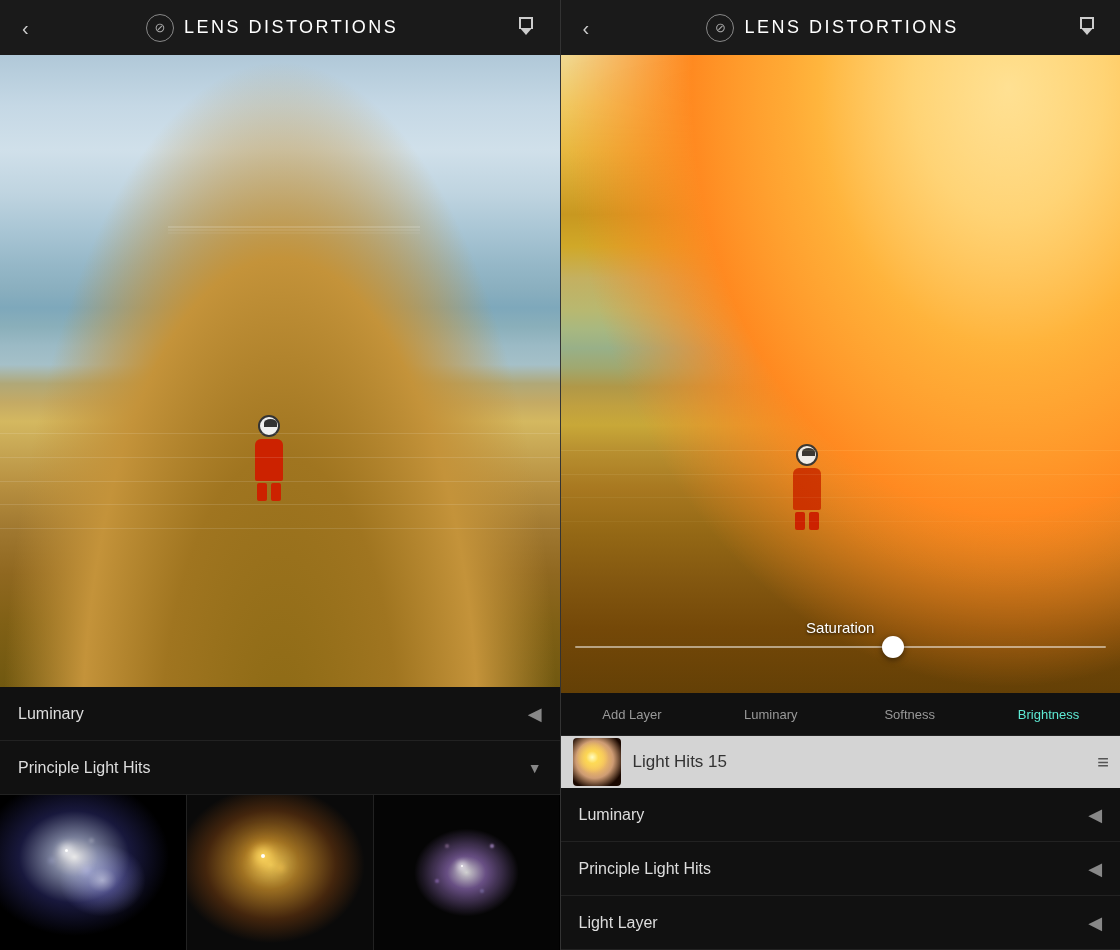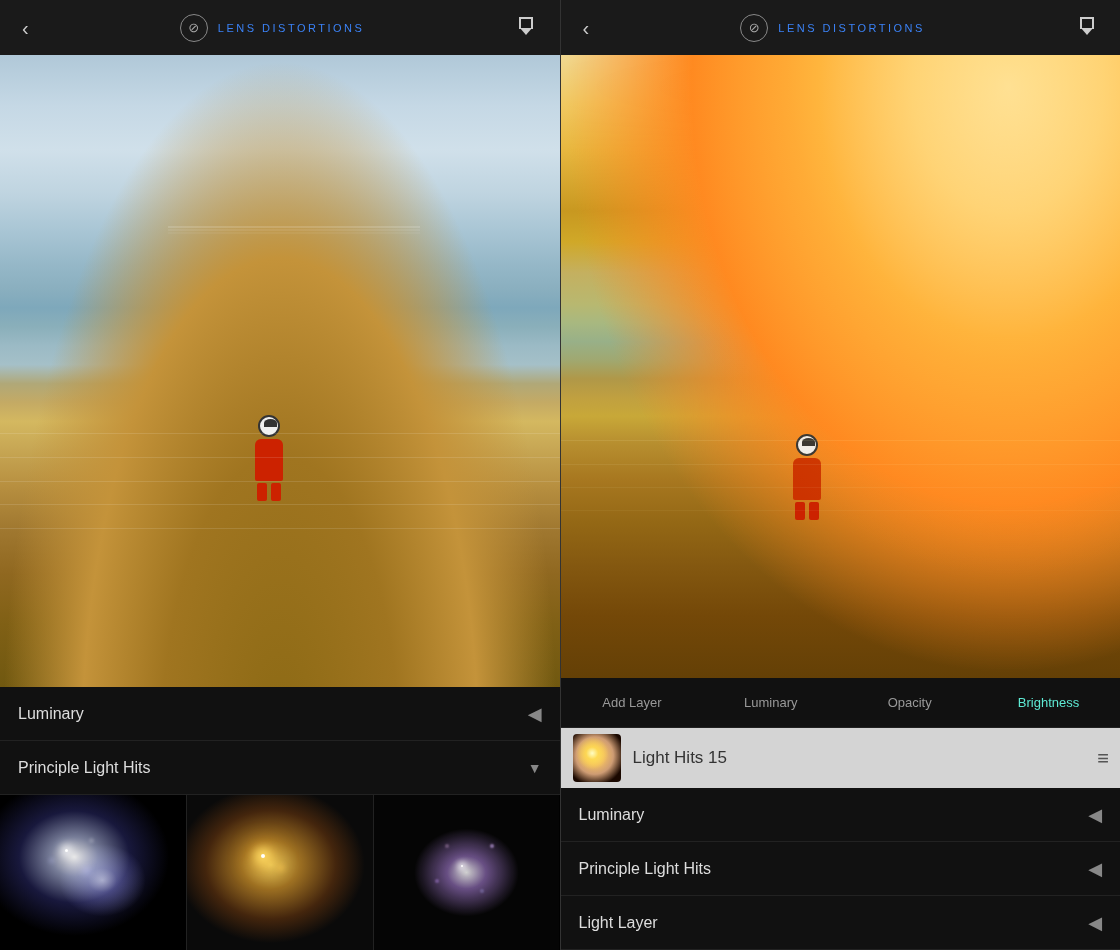--- a/index.html
+++ b/index.html
@@ -31,22 +31,22 @@
       justify-content: space-between;
       padding: 0 18px;
       flex-shrink: 0;
     }
     .header-center {
       display: flex;
       align-items: center;
       gap: 10px;
     }
     .header-title {
-      color: #3b82f6;
-      font-size: 11px;
+      color: #ffffff;
+      font-size: 18px;
       letter-spacing: 2.5px;
       font-weight: 400;
       text-transform: uppercase;
     }
     .header-icon {
       width: 28px;
       height: 28px;
       border: 1.5px solid #888;
       border-radius: 50%;
       display: flex;
@@ -349,42 +349,42 @@
         -25px 15px 2px 1px rgba(200,150,255,0.4),
         20px 25px 2px 1px rgba(180,180,255,0.3),
         -15px -20px 2px 1px rgba(255,200,255,0.3);
     }
 
     
     .right-bottom {
       background: #111;
     }
     .toolbar-row {
-      height: 50px;
+      height: 43px;
       display: flex;
       align-items: center;
       border-bottom: 1px solid #222;
       padding: 0 10px;
       gap: 16px;
     }
     .toolbar-btn {
       flex: 1;
       text-align: center;
       color: #999;
       font-size: 13px;
       font-weight: 400;
       cursor: pointer;
       padding: 0 4px;
     }
     .toolbar-btn.active {
       color: #5eead4;
     }
 
     .active-layer-row {
-      height: 60px;
+      height: 52px;
       background: #d4d4d4;
       display: flex;
       align-items: center;
       padding: 0 12px;
       gap: 12px;
     }
     .layer-thumb {
       width: 48px;
       height: 48px;
       border-radius: 4px;
@@ -534,28 +534,34 @@
       </div>
 
       <div class="ripples" style="bottom:18%;">
         <div class="ripple-line" style="bottom:80%;background:rgba(255,255,200,0.1);"></div>
         <div class="ripple-line" style="bottom:65%;background:rgba(255,255,200,0.08);"></div>
         <div class="ripple-line" style="bottom:50%;background:rgba(255,255,200,0.06);"></div>
         <div class="ripple-line" style="bottom:35%;background:rgba(255,255,200,0.05);"></div>
       </div>
     </div>
 
+    <div class="saturation-overlay">
+      <div class="saturation-label">Saturation</div>
+      <div class="saturation-slider-track">
+        <div class="saturation-slider-thumb"></div>
+      </div>
+    </div>
   </div>
 
   <div class="bottom-area right-bottom">
 
     <div class="toolbar-row">
       <span class="toolbar-btn">Add Layer</span>
       <span class="toolbar-btn">Luminary</span>
-      <span class="toolbar-btn">Opacity</span>
+      <span class="toolbar-btn">Softness</span>
       <span class="toolbar-btn active">Brightness</span>
     </div>
 
     <div class="active-layer-row">
       <div class="layer-thumb"></div>
       <span class="layer-name">Light Hits 15</span>
       <span class="layer-menu">≡</span>
     </div>
 
     <div class="right-categories">

